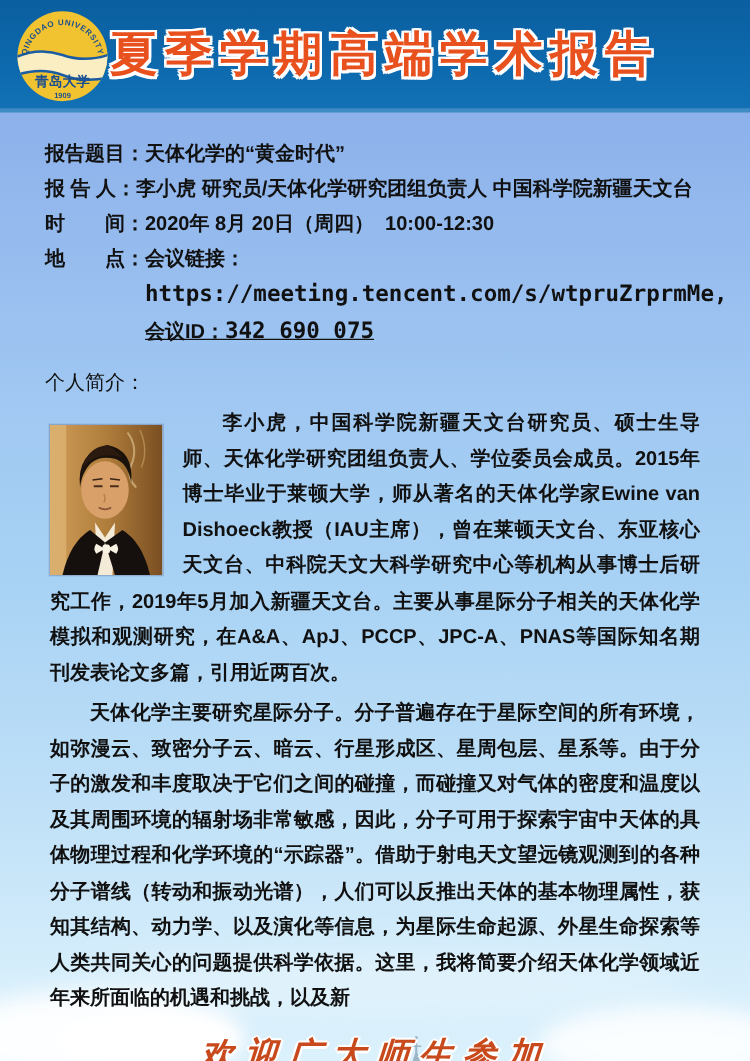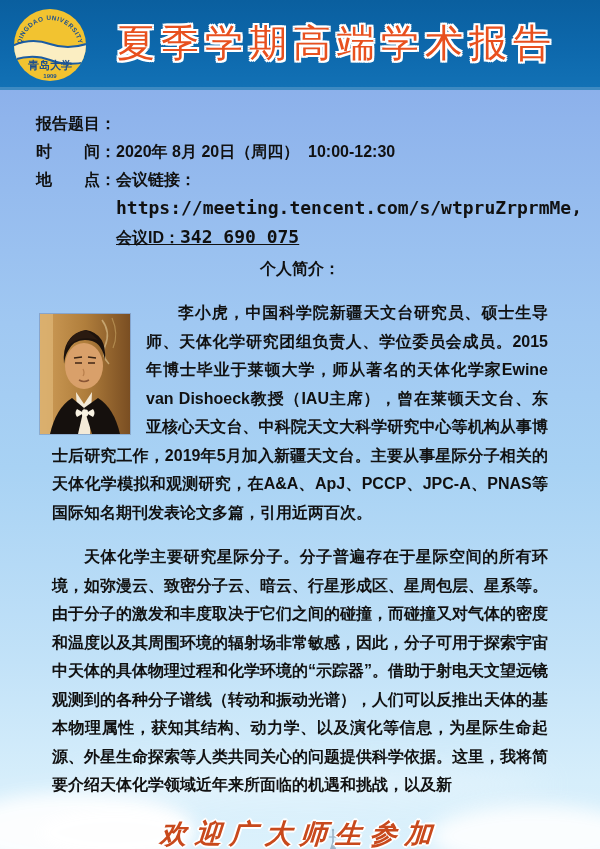--- a/index.html
+++ b/index.html
@@ -16,46 +16,46 @@
   .header{
     position:relative;z-index:3;
     height:90px;
     background:linear-gradient(180deg,#0a5f9f 0%,#0d68ac 55%,#1271b5 100%);
     border-bottom:3px solid #3e8ac2;
     box-sizing:border-box;
     display:flex;align-items:center;
   }
   .logo{flex:0 0 auto;margin:2px 0 0 12px;}
   .header-title{
-    flex:1;text-align:center;
-    font-size:38px;font-weight:400;letter-spacing:6px;
+    flex:1;
+    font-size:38px;font-weight:700;letter-spacing:6px;
     color:#e8501e;white-space:nowrap;
     padding-right:14px;
     text-shadow:
       -2px 0 0 #fff, 2px 0 0 #fff, 0 -2px 0 #fff, 0 2px 0 #fff,
       -2px -2px 0 #fff, 2px -2px 0 #fff, -2px 2px 0 #fff, 2px 2px 0 #fff;
   }
   
   .cloud{position:absolute;background:#fff;border-radius:50%;z-index:1;}
   .cloud.c-left {left:-45px;top:792px;width:240px;height:75px;filter:blur(9px);opacity:.92;}
   .cloud.c-left2{left:40px; top:810px;width:150px;height:45px;filter:blur(6px);opacity:.95;}
   .cloud.c-right{right:-40px;top:805px;width:210px;height:62px;filter:blur(9px);opacity:.88;}
   .cloud.c-mid  {left:70px; top:765px;width:480px;height:40px;filter:blur(16px);opacity:.28;}
   .tower{position:absolute;left:318px;top:828px;z-index:1;opacity:.75;}
   
   .content{position:relative;z-index:2;padding:20px 36px 0 36px;}
   .info-row{display:flex;align-items:flex-start;font-weight:700;font-size:16px;line-height:28px;}
   .lbl{flex:0 0 auto;white-space:pre;}
   .val{white-space:pre-wrap;}
   .info-row.cont{padding-left:80px;text-decoration:underline;}
   .mono{font-family:"DejaVu Sans Mono","Liberation Mono",monospace;font-weight:700;font-size:18px;}
-  .section-heading{font-weight:700;font-size:16px;line-height:28px;margin-top:3px;text-align:center;}
+  .section-heading{font-weight:400;font-size:16px;line-height:28px;margin-top:13px;}
   .para{
     font-weight:700;font-size:16px;line-height:28.5px;
-    text-align:justify;text-indent:2em;margin:16px;
+    text-align:justify;text-indent:2em;margin:4px;
   }
   .bio-photo{
     float:left;width:90px;height:120px;
     margin:15px 16px 6px 4px;
     box-shadow:0 0 0 1px rgba(60,60,90,.25);
   }
   
   .footer{position:relative;z-index:2;margin-top:12px;}
   .welcome{
     text-align:center;
@@ -105,20 +105,25 @@
     <line x1="11" y1="9" x2="19" y2="9" stroke="#87a0b4" stroke-width="1.2"></line>
     <path d="M 12,21 L 15,12 L 18,21 Z" fill="#87a0b4"></path>
     <circle cx="15" cy="2" r="1.2" fill="#87a0b4"></circle>
   </svg>
 
   <div class="content">
 
     <div class="info-block">
       <div class="info-row">
         <span class="lbl">报告题目：</span>
+        <span class="val">天体化学的“黄金时代”</span>
+      </div>
+      <div class="info-row">
+        <span class="lbl">报 告 人：</span>
+        <span class="val">李小虎 研究员/天体化学研究团组负责人 中国科学院新疆天文台</span>
       </div>
       <div class="info-row">
         <span class="lbl">时　　间：</span>
         <span class="val">2020年 8月 20日（周四）  10:00-12:30</span>
       </div>
       <div class="info-row">
         <span class="lbl">地　　点：</span>
         <span class="val"><span>会议链接：</span><span class="mono">https://meeting.tencent.com/s/wtpruZrprmMe,</span></span>
       </div>
       <div class="info-row cont">

